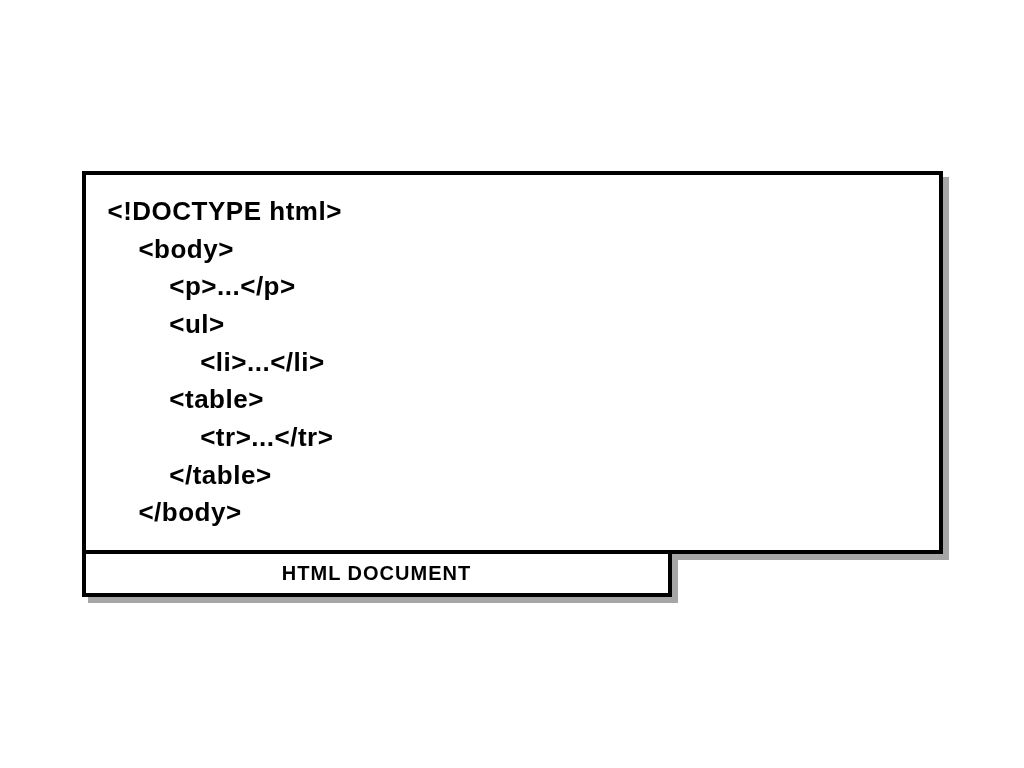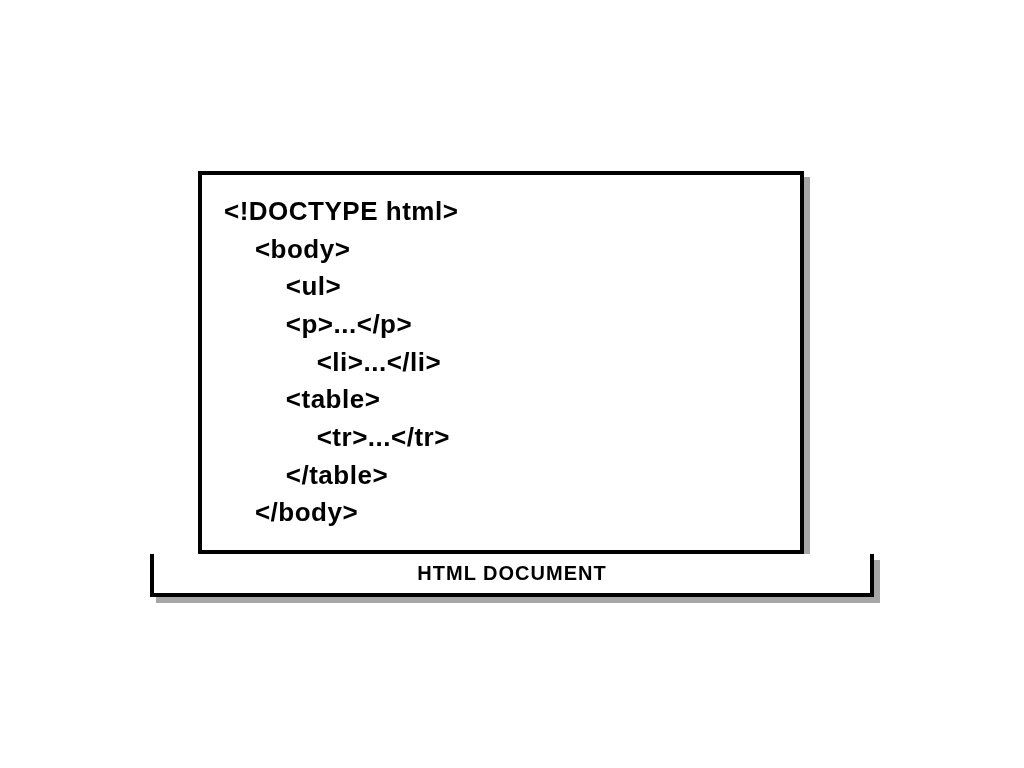--- a/index.html
+++ b/index.html
@@ -13,38 +13,37 @@
       background: #ffffff;
       display: flex;
       align-items: center;
       justify-content: center;
       font-family: "Arial", "Helvetica", sans-serif;
     }
     .diagram-wrapper {
       position: relative;
     }
     .code-box {
-      width: 606px;
+      width: 861px;
       border: 4px solid #000000;
       background: #ffffff;
       padding: 18px 22px 18px 22px;
       box-shadow: 6px 6px 0px rgba(0,0,0,0.35);
-      margin-left: 48px;
     }
     .code-line {
       font-weight: 900;
       font-size: 26px;
       line-height: 1.45;
       letter-spacing: 0.5px;
       color: #000000;
       white-space: pre;
       font-stretch: condensed;
     }
     .caption-box {
-      width: 724px;
+      width: 590px;
       border: 4px solid #000000;
       border-top: none;
       background: #ffffff;
       text-align: center;
       padding: 8px 0 8px 0;
       box-shadow: 6px 6px 0px rgba(0,0,0,0.35);
     }
     .caption-text {
       font-weight: 700;
       font-size: 20px;
@@ -52,22 +51,22 @@
       color: #000000;
     }
   </style>
 </head>
 <body>
 
 <div class="diagram-wrapper">
   <div class="code-box">
     <div class="code-line">&lt;!DOCTYPE html&gt;</div>
     <div class="code-line">    &lt;body&gt;</div>
+    <div class="code-line">        &lt;p&gt;...&lt;/p&gt;</div>
     <div class="code-line">        &lt;ul&gt;</div>
-    <div class="code-line">        &lt;p&gt;...&lt;/p&gt;</div>
     <div class="code-line">            &lt;li&gt;...&lt;/li&gt;</div>
     <div class="code-line">        &lt;table&gt;</div>
     <div class="code-line">            &lt;tr&gt;...&lt;/tr&gt;</div>
     <div class="code-line">        &lt;/table&gt;</div>
     <div class="code-line">    &lt;/body&gt;</div>
   </div>
   <div class="caption-box">
     <div class="caption-text">HTML DOCUMENT</div>
   </div>
 </div>

